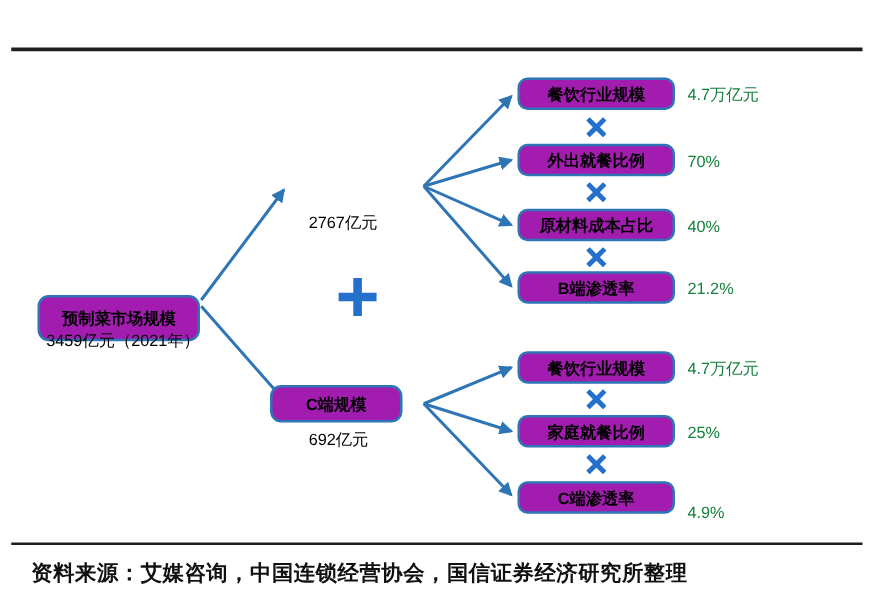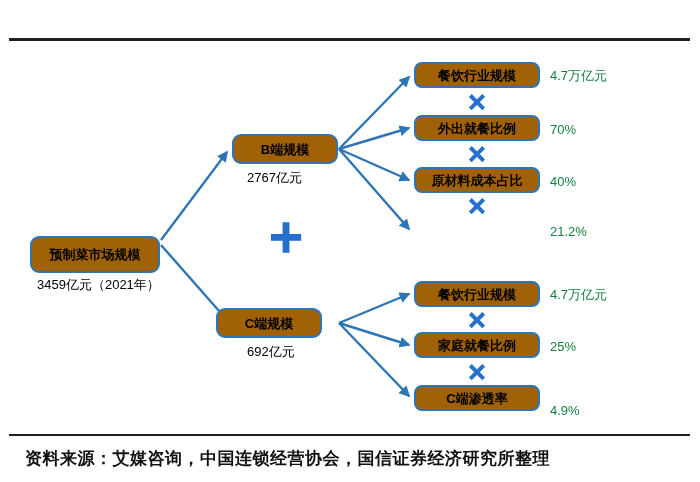--- a/index.html
+++ b/index.html
@@ -15,32 +15,32 @@
   .fig-title{position:absolute;left:9px;top:6px;font-size:17px;font-weight:bold;letter-spacing:0.5px;}
   .rule{position:absolute;left:9px;width:681px;height:3px;background:#1f1f1f;}
   .rule-top{top:38px;}
   .rule-bottom{top:434px;height:2px;}
   .source-line{position:absolute;left:9px;top:447px;font-size:17px;font-weight:bold;letter-spacing:0.5px;margin-left:16px;}
 
   .node{
     position:absolute;
     border:2px solid var(--accent);
     border-radius:9px;
-    background:#a16207;
+    background:#a21caf;
     display:flex;align-items:center;justify-content:center;
     font-size:13px;font-weight:bold;color:#000;
     line-height:1;
   }
   .root-node{left:30px;top:224px;width:130px;height:37px;margin-top:12px;}
   .b-node{left:232px;top:134px;width:106px;height:30px;}
   .c-node{left:216px;top:308px;width:106px;height:30px;}
   .factor-node{left:414px;width:126px;height:26px;border-width:2px;border-radius:8px;}
 
   .sub-value{position:absolute;font-size:13px;font-weight:normal;color:#000;white-space:nowrap;}
-  .root-value{left:37px;top:276px;}
+  .root-value{left:37px;top:264px;}
   .b-value{left:247px;top:169px;}
   .c-value{left:247px;top:343px;}
 
   .factor-value{
     position:absolute;left:550px;font-size:13px;color:#15803d;white-space:nowrap;
     transform:translateY(-50%);
   }
 
   .op{
     position:absolute;color:var(--operator);font-weight:bold;
@@ -77,23 +77,20 @@
     <line x1="339" y1="323" x2="409" y2="294" marker-end="url(#arrow)"></line>
     <line x1="339" y1="323" x2="409" y2="345" marker-end="url(#arrow)"></line>
     <line x1="339" y1="323" x2="409" y2="396" marker-end="url(#arrow)"></line>
   </svg>
 
   <div class="node root-node">
     <span>预制菜市场规模</span>
   </div>
   <div class="sub-value root-value">3459亿元（2021年）</div>
 
-  <div class="node b-node">
-    <span>B端规模</span>
-  </div>
   <div class="sub-value b-value">2767亿元</div>
 
   <div class="node c-node">
     <span>C端规模</span>
   </div>
   <div class="sub-value c-value">692亿元</div>
 
   <div class="op op-plus">+</div>
 
   <div class="node factor-node" style="top:62px">
@@ -107,20 +104,23 @@
   </div>
   <div class="factor-value" style="top:129px">70%</div>
   <div class="op op-mul" style="top:153px">×</div>
 
   <div class="node factor-node" style="top:167px">
     <span>原材料成本占比</span>
   </div>
   <div class="factor-value" style="top:181px">40%</div>
   <div class="op op-mul" style="top:205px">×</div>
 
+  <div class="node factor-node" style="top:217px">
+    <span>B端渗透率</span>
+  </div>
   <div class="factor-value" style="top:231px">21.2%</div>
 
   <div class="node factor-node" style="top:281px">
     <span>餐饮行业规模</span>
   </div>
   <div class="factor-value" style="top:295px">4.7万亿元</div>
   <div class="op op-mul" style="top:319px">×</div>
 
   <div class="node factor-node" style="top:332px">
     <span>家庭就餐比例</span>

